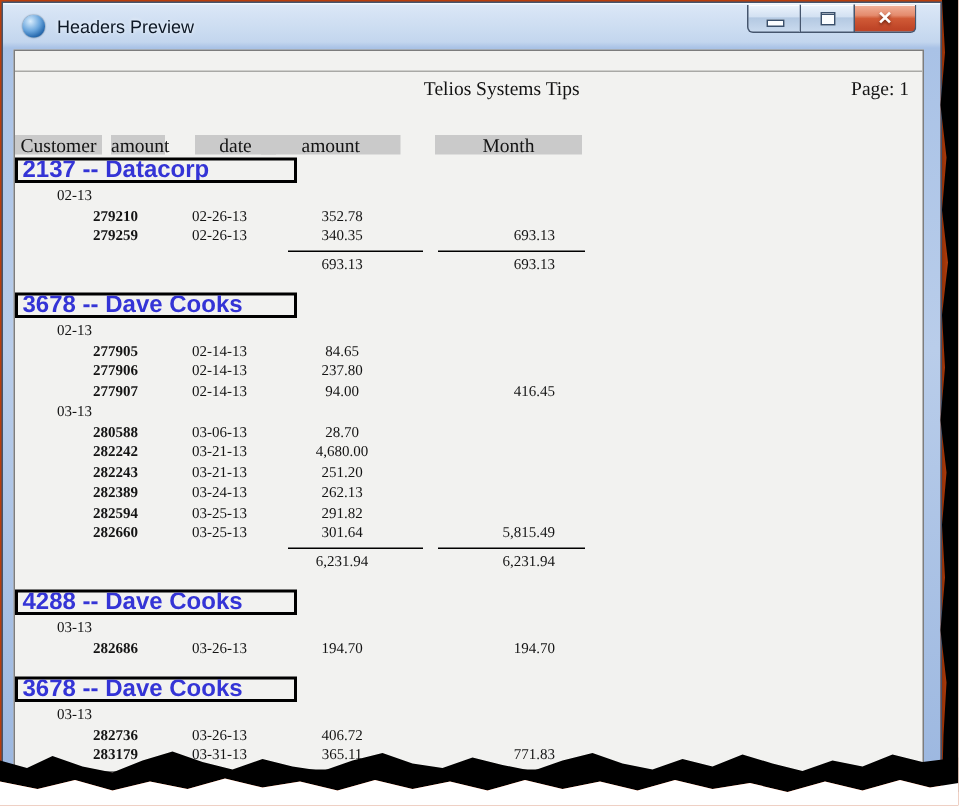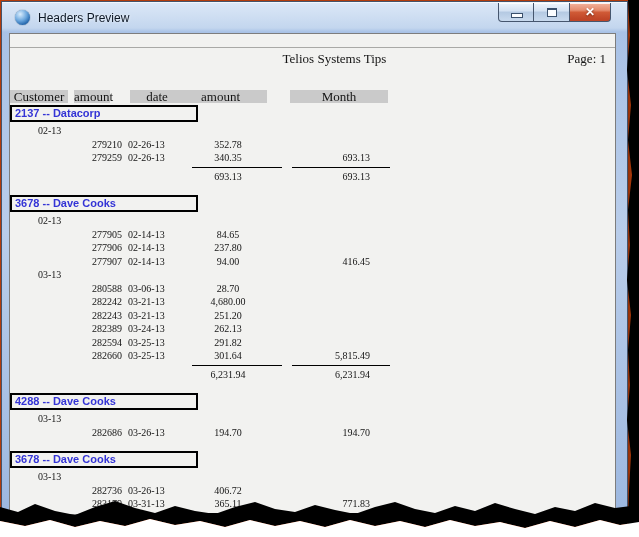--- a/index.html
+++ b/index.html
@@ -47,27 +47,27 @@
   .colhead-row{position:absolute;left:0;top:56px;height:14px;width:100%;}
   .ch{position:absolute;top:0;height:13px;line-height:13px;background:#cacaca;
     text-align:center;font-family:"Liberation Serif","DejaVu Serif",serif;font-size:13px;}
   .ch1{left:0;width:58px;} .ch2{left:64px;width:36px;} .ch3{left:120px;width:54px;}
   .ch4{left:164px;width:93px;} .ch5{left:280px;width:98px;}
 
   .rpt-body{position:absolute;left:0;top:71px;width:100%;}
   .section{margin-bottom:12px;}
   .cust-box{width:178px;border:2px solid #000;height:11px;line-height:11px;
     padding:1px 3px 1px 3px;margin-bottom:2px;
-    font-family:"Liberation Sans",sans-serif;font-size:11px;font-weight:bold;color:#3434d6;
+    font-family:"Liberation Sans",sans-serif;font-size:16px;font-weight:bold;color:#3434d6;
     overflow:hidden;white-space:nowrap;}
   .row{position:relative;height:13.5px;font-family:"Liberation Serif","DejaVu Serif",serif;
     font-size:10px;line-height:13.5px;}
   .row span{position:absolute;top:0;white-space:nowrap;}
   .g-month{left:28px;}
-  .c-num{left:52px;width:60px;text-align:right;}
+  .c-num{left:52px;width:60px;text-align:left;font-weight:bold;}
   .c-date{left:118px;}
   .c-amt{left:173px;width:90px;text-align:center;}
   .c-mon{left:270px;width:90px;text-align:right;}
   .rule-row{position:relative;height:5px;}
   .rule-a,.rule-m{position:absolute;top:2px;height:0;border-top:1px solid #000;}
   .rule-a{left:182px;width:90px;}
   .rule-m{left:282px;width:98px;}
 
   
   .tear{position:absolute;z-index:6;pointer-events:none;}

